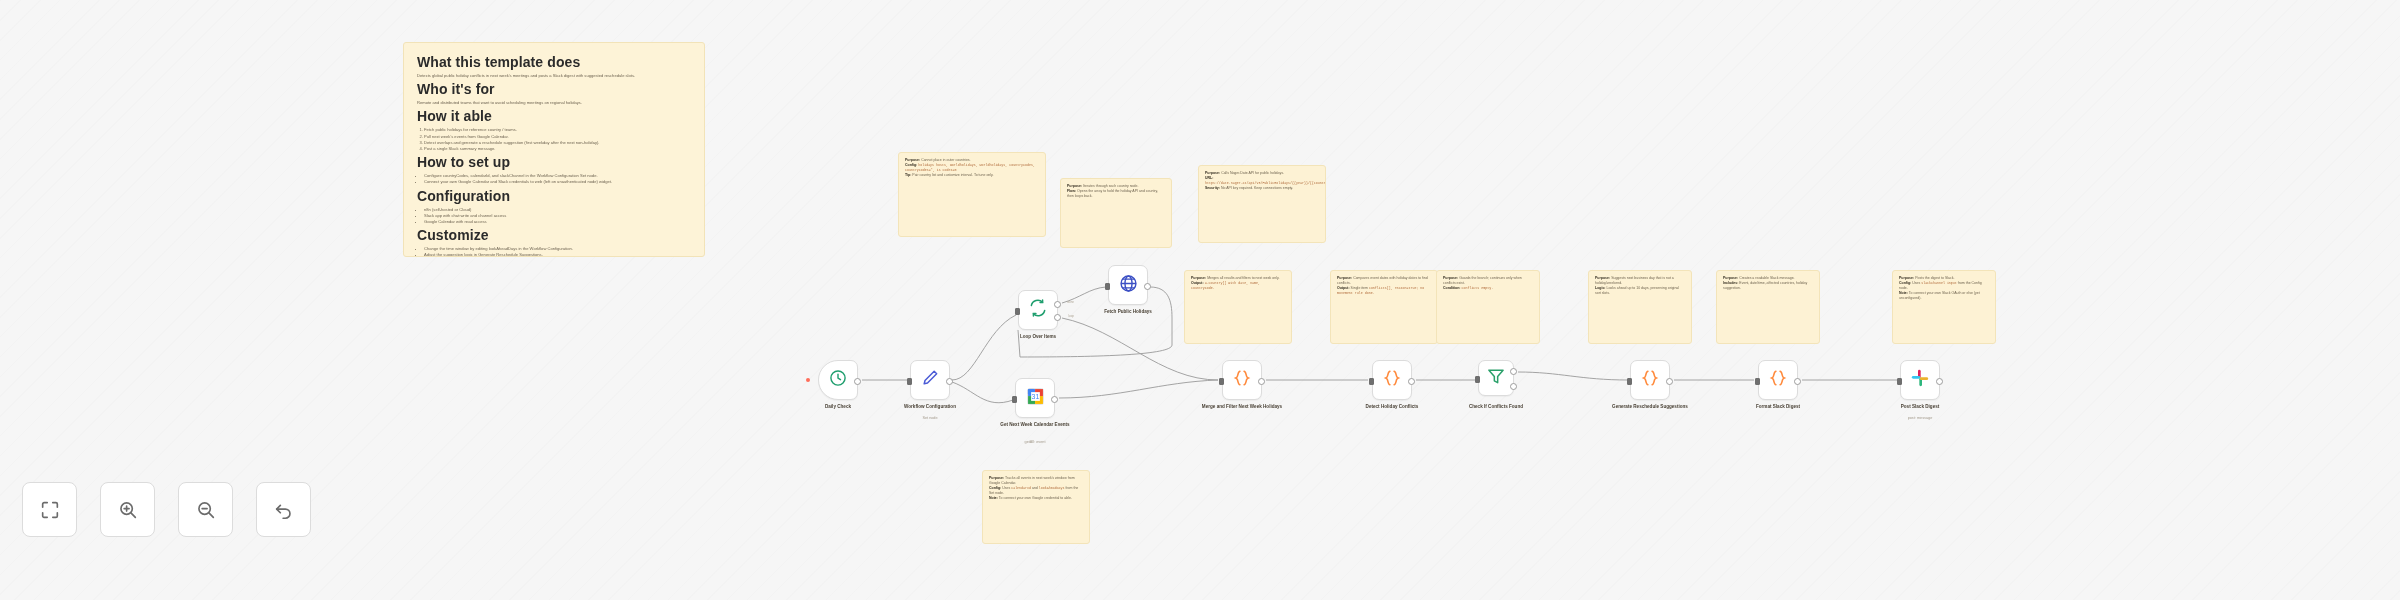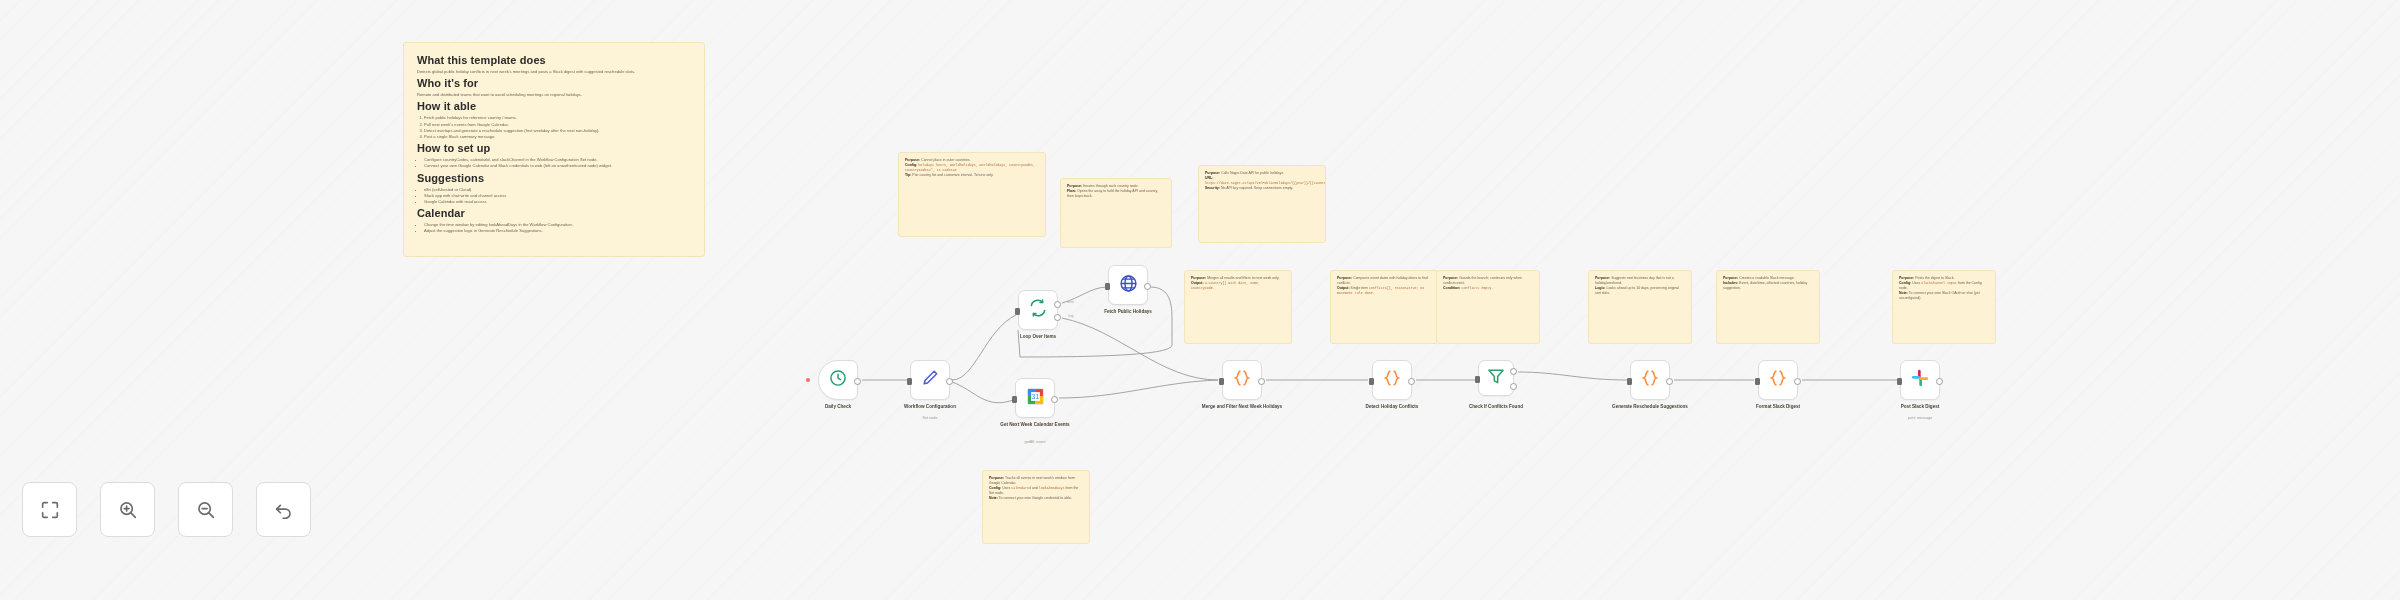--- a/index.html
+++ b/index.html
@@ -18,21 +18,21 @@
   }
 
   
   .doc-note{
     position:absolute;left:403px;top:42px;width:302px;height:215px;
     background:#fdf3d7;border:1px solid #f2e3b8;border-radius:3px;
     padding:11px 13px 10px 13px;box-sizing:border-box;
     overflow:hidden;
   }
   .doc-h{
-    font-size:11px;font-weight:bold;color:#2b2b2b;margin:0 0 3px 0;
+    font-size:14px;font-weight:bold;color:#2b2b2b;margin:0 0 3px 0;
     letter-spacing:.1px;
   }
   .doc-h.sub{}
   .doc-p{font-size:4.1px;line-height:6.2px;color:#6d6351;margin:0 0 2px 0;}
   .doc-ol{margin:0 0 2px 0;padding-left:7px;font-size:4.1px;line-height:6.2px;color:#6d6351;}
   .doc-ul{margin:0 0 2px 0;padding-left:7px;font-size:4.1px;line-height:6.2px;color:#6d6351;list-style:disc;}
   .doc-ol li,.doc-ul li{margin:0;}
   .mono{font-family:"Liberation Mono",monospace;color:#b06a3a;}
 
   
@@ -137,28 +137,28 @@
       <li>Detect overlaps and generate a reschedule suggestion (first weekday after the next non-holiday).</li>
       <li>Post a single Slack summary message.</li>
     </ol>
 
     <div class="doc-h sub">How to set up</div>
     <ul class="doc-ul">
       <li>Configure countryCodes, calendarId, and slackChannel in the Workflow Configuration Set node.</li>
       <li>Connect your own Google Calendar and Slack credentials to web (left on unauthenticated node) widget.</li>
     </ul>
 
-    <div class="doc-h sub">Suggestions</div>
+    <div class="doc-h sub">Configuration</div>
     <ul class="doc-ul">
       <li>n8n (self-hosted or Cloud)</li>
       <li>Slack app with chat:write and channel access</li>
       <li>Google Calendar with read access</li>
     </ul>
 
-    <div class="doc-h sub">Calendar</div>
+    <div class="doc-h sub">Customize</div>
     <ul class="doc-ul">
       <li>Change the time window by editing lookAheadDays in the Workflow Configuration.</li>
       <li>Adjust the suggestion logic in Generate Reschedule Suggestions.</li>
     </ul>
   </div>
 
   <div id="notes-host">
       <div class="note" style="left: 898px; top: 152px; width: 148px; height: 85px;">
         <div class="ln"><b>Purpose:</b> Cannot place in outer countries.</div>
         <div class="ln"><b>Config:</b> <span class="mono">holidays hosts, worldholidays, worldholidays, countryCodes, countryCodes=*, is codes=0</span></div>

